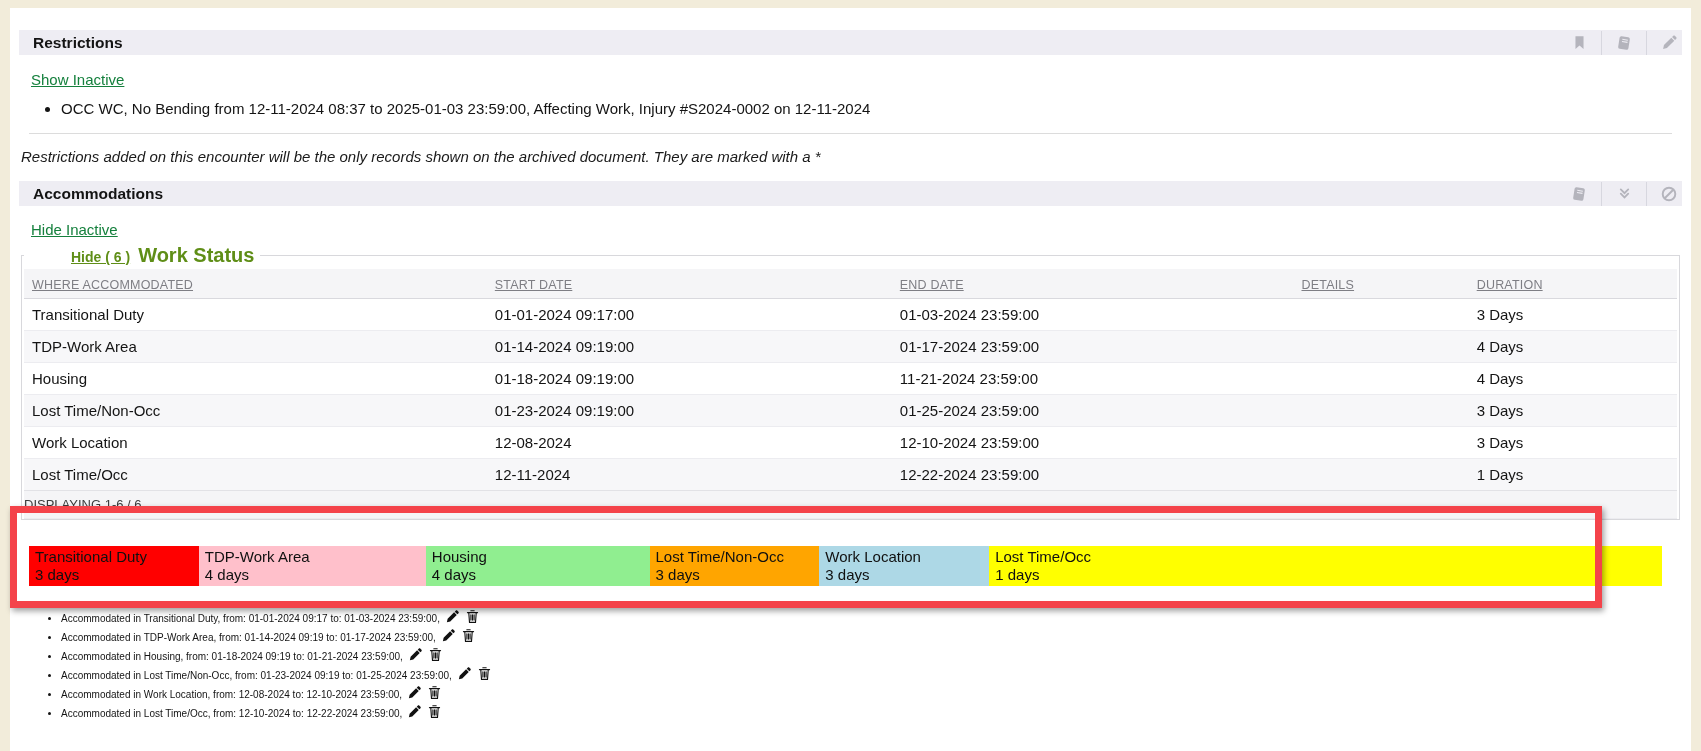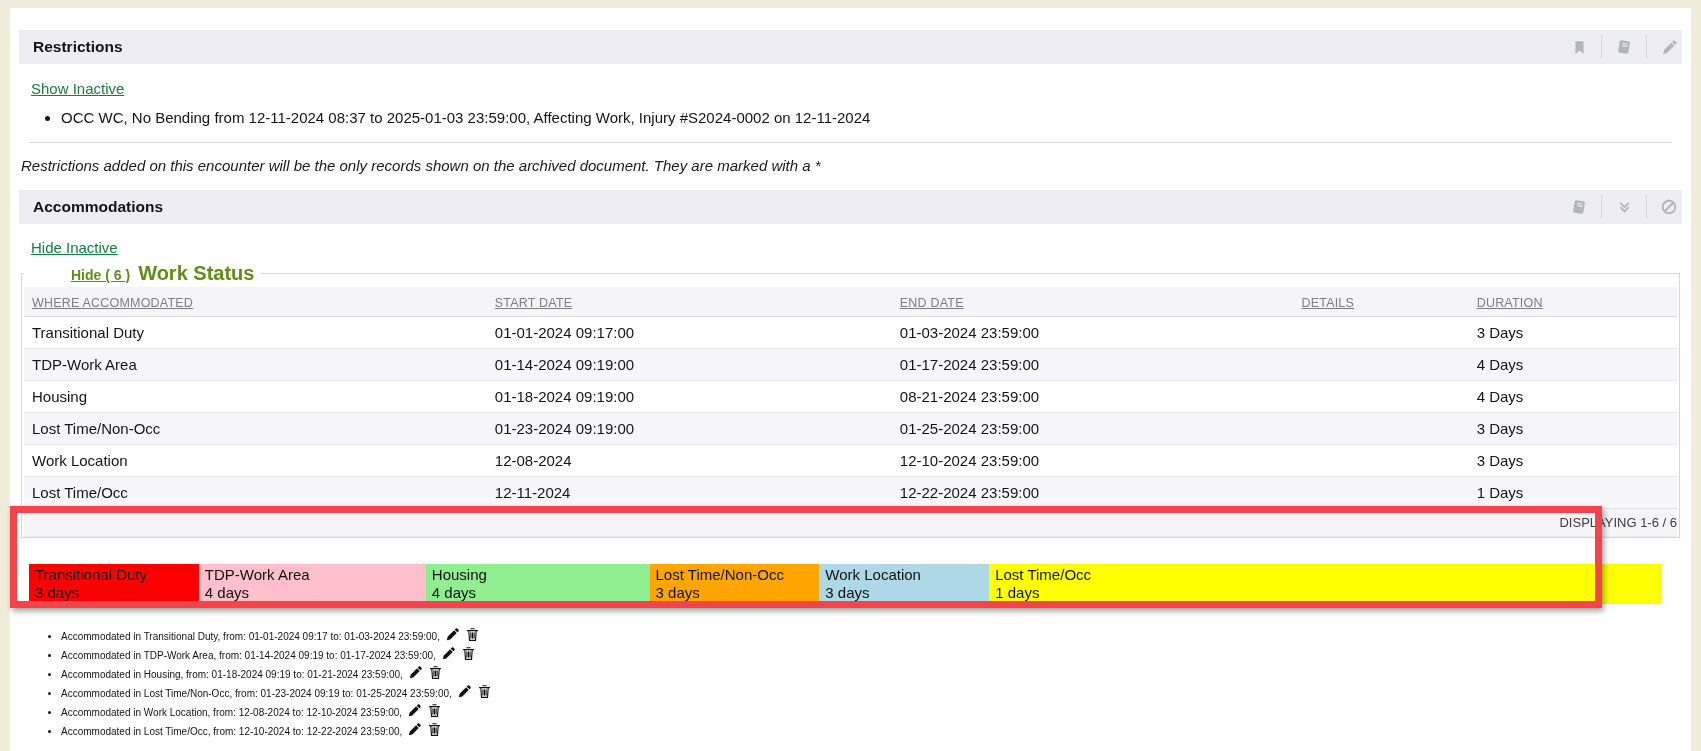--- a/index.html
+++ b/index.html
@@ -7,21 +7,21 @@
   body {
     width:1701px; height:751px; position:relative; overflow:hidden;
     background:#f2ecda; font-family:"Liberation Sans", sans-serif; color:#111;
   }
   .page {
     position:absolute; left:10px; top:8px; width:1681px; height:920px;
     background:#fff; padding:22px 9px 0 9px;
   }
   
   .section-bar {
-    height:34px; background:#eeedf3; display:flex; align-items:center;
+    height:25px; background:#eeedf3; display:flex; align-items:center;
     justify-content:space-between; padding:0 1px 0 14px;
   }
   .section-title { font-size:15.5px; font-weight:bold; color:#141414; }
   .toolbar { display:flex; align-items:center; }
   .tb-btn { width:24px; height:24px; display:flex; align-items:center; justify-content:center; cursor:pointer; }
   .tb-sep { width:1px; height:24px; background:#d7d7df; margin:0 10px; }
   
   .plain-link { font-size:15px; color:#15803d; text-decoration:underline; cursor:pointer; display:inline-block; }
   .row-show-inactive { margin:17px 0 0 12px; line-height:16px; }
   .row-hide-inactive { margin:16px 0 0 12px; line-height:16px; }
@@ -42,21 +42,21 @@
   table.ws-table th span {
     font-size:12.5px; font-weight:normal; color:#7e7e84;
     text-decoration:underline; letter-spacing:.2px; cursor:pointer;
   }
   table.ws-table td { font-size:15px; color:#141414; padding:7px 8px; }
   table.ws-table tbody tr { border-bottom:1px solid #ececf0; }
   table.ws-table tbody tr:nth-child(even) { background:#f7f7f9; }
   .col-where { width:28%; } .col-start { width:24.5%; } .col-end { width:24.3%; }
   .col-details { width:10.6%; } .col-duration { width:12.6%; }
   tr.ws-footer td {
-    background:#f5f5f7; text-align:right; font-size:13px; color:#3c3c3c;
+    background:#f5f5f7; text-align:left; font-size:13px; color:#3c3c3c;
     padding:6px 0; border-top:1px solid #e2e2e6;
   }
   
   .timeline { margin:26px 0 0 10px; width:calc(100% - 30px); height:40px; display:flex; }
   .seg { height:40px; padding:2px 0 0 6px; overflow:hidden; }
   .seg-label, .seg-days { font-size:15px; line-height:18px; color:#101010; white-space:nowrap; }
   
   ul.entries { margin:23px 0 0 24px; padding-left:18px; }
   ul.entries li { font-size:10px; line-height:19px; color:#141414; }
   .ico-sm { width:15px; height:15px; vertical-align:-2px; margin-left:5px; cursor:pointer; }
@@ -167,21 +167,21 @@
           <tr>
             <td>TDP-Work Area</td>
             <td>01-14-2024 09:19:00</td>
             <td>01-17-2024 23:59:00</td>
             <td></td>
             <td>4 Days</td>
           </tr>
           <tr>
             <td>Housing</td>
             <td>01-18-2024 09:19:00</td>
-            <td>08-21-2024 23:59:00</td>
+            <td>11-21-2024 23:59:00</td>
             <td></td>
             <td>4 Days</td>
           </tr>
           <tr>
             <td>Lost Time/Non-Occ</td>
             <td>01-23-2024 09:19:00</td>
             <td>01-25-2024 23:59:00</td>
             <td></td>
             <td>3 Days</td>
           </tr>

